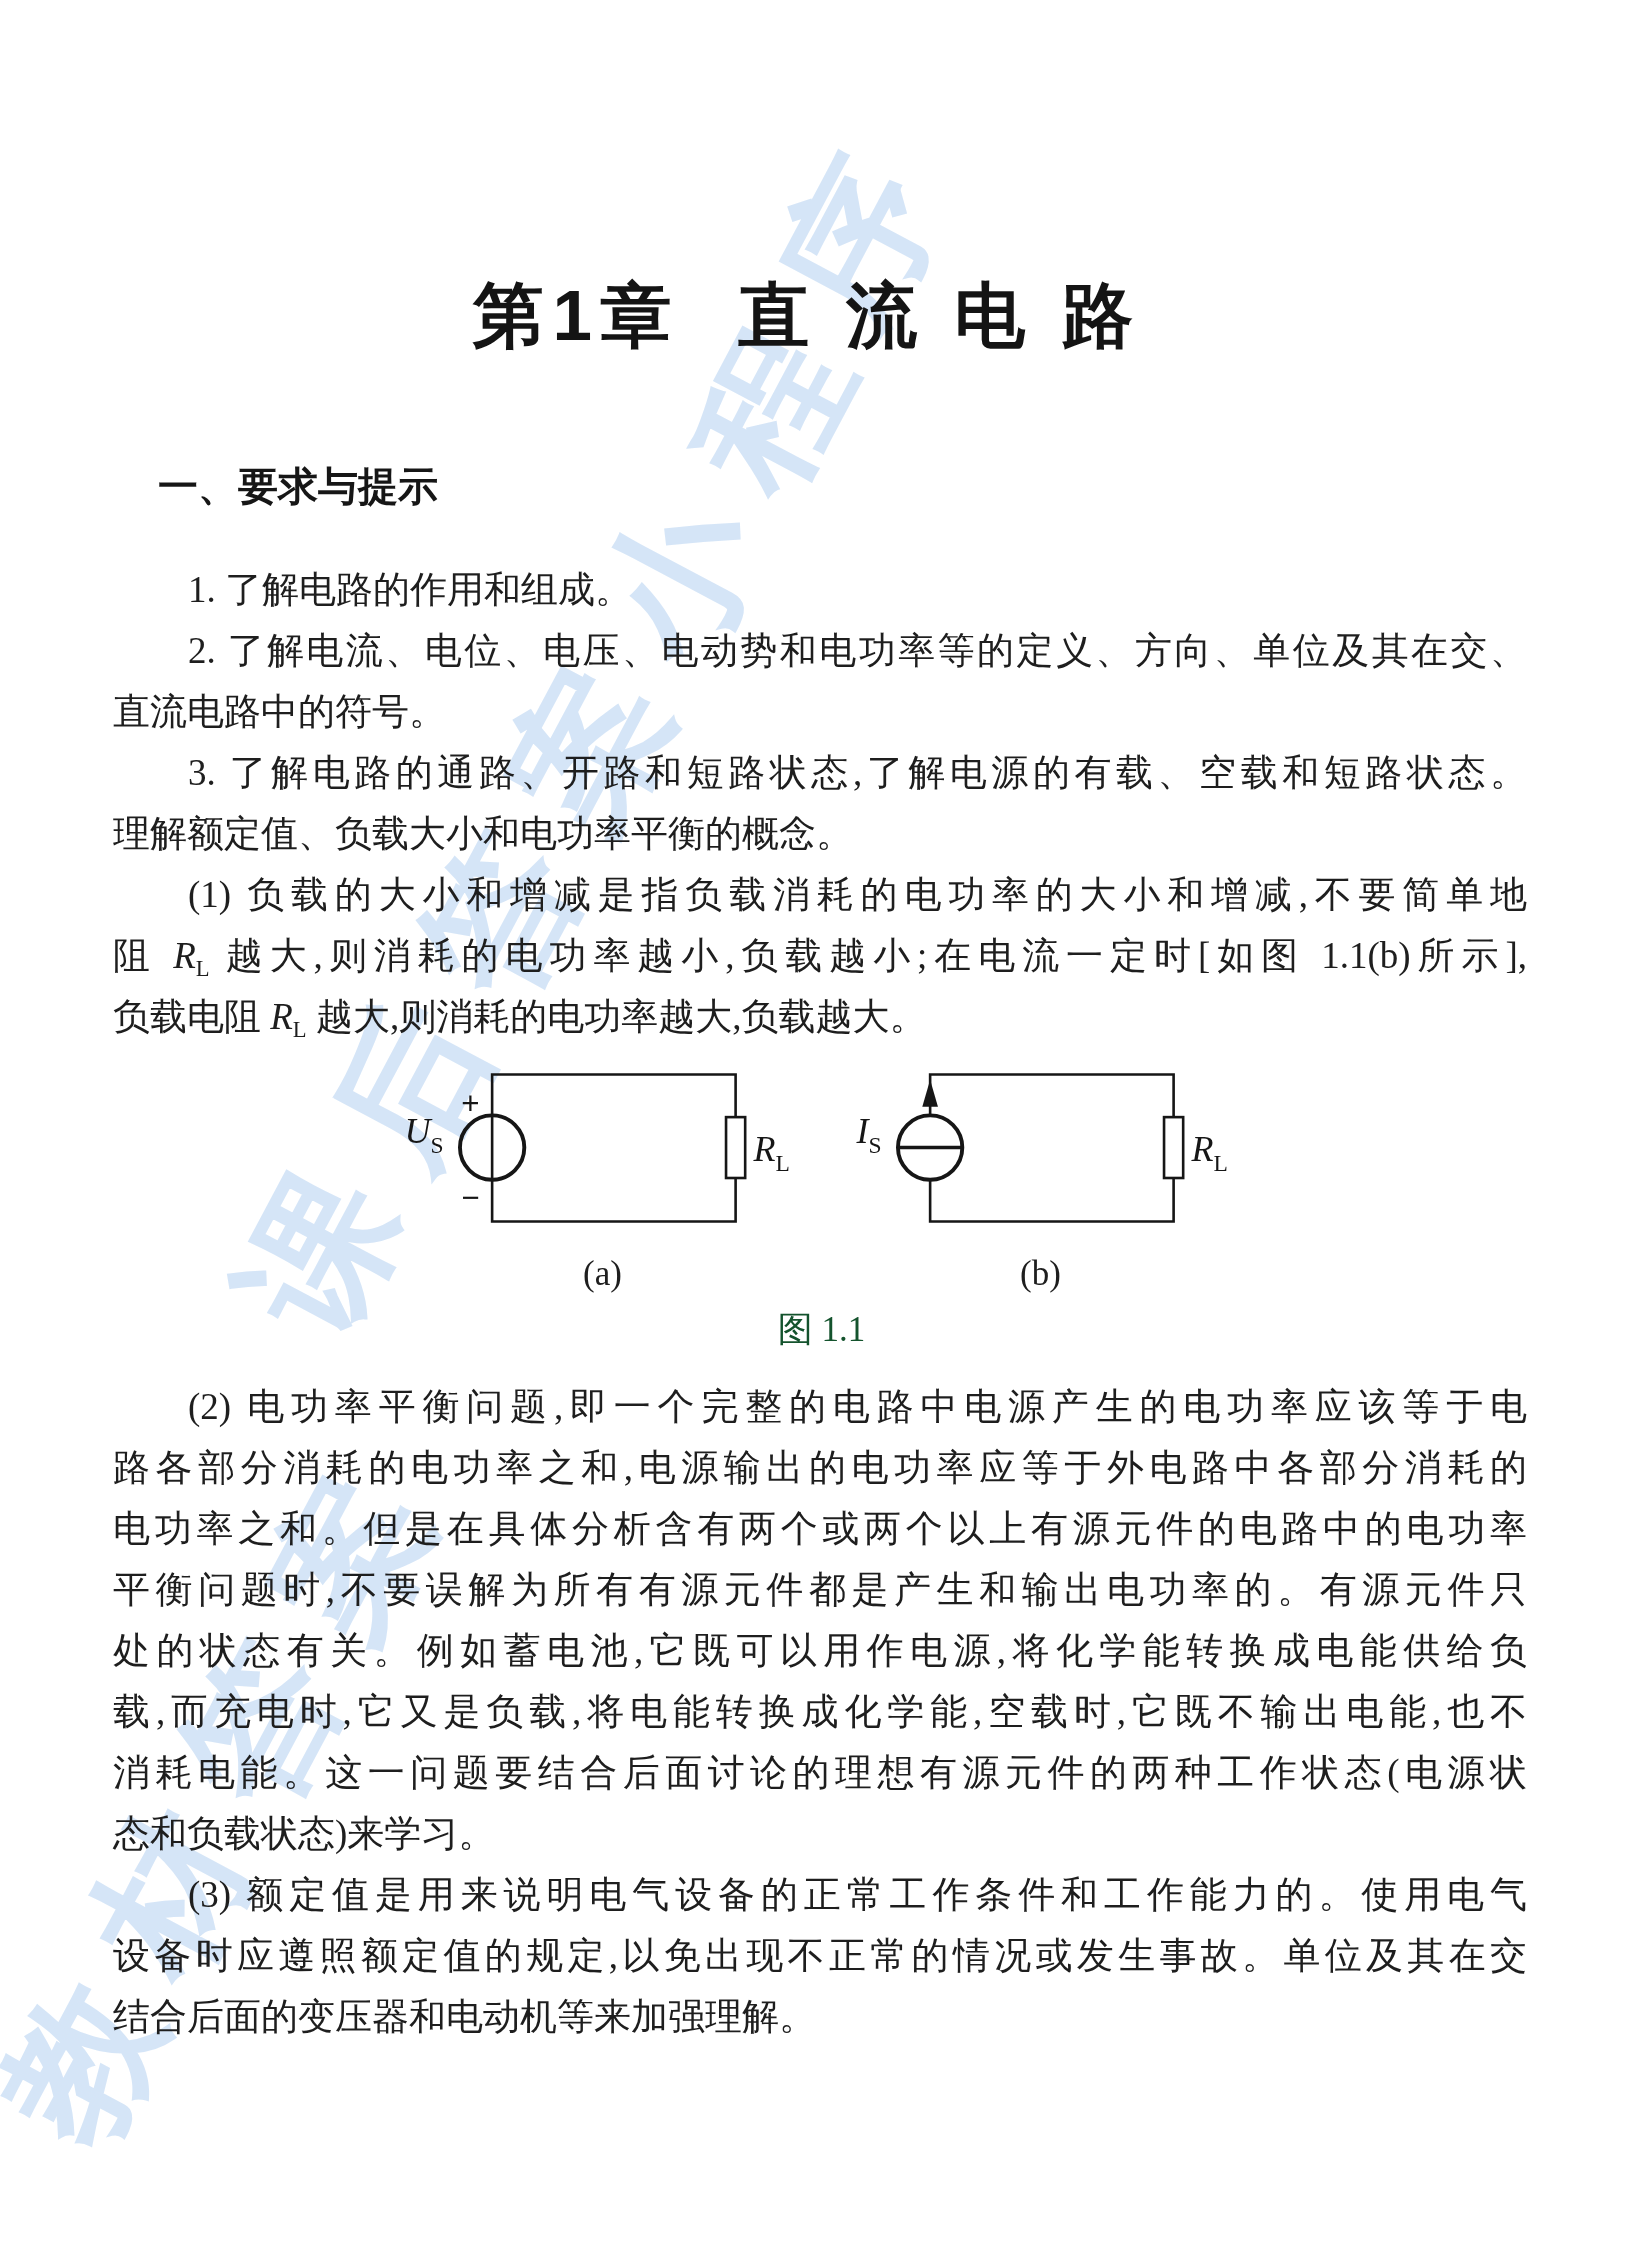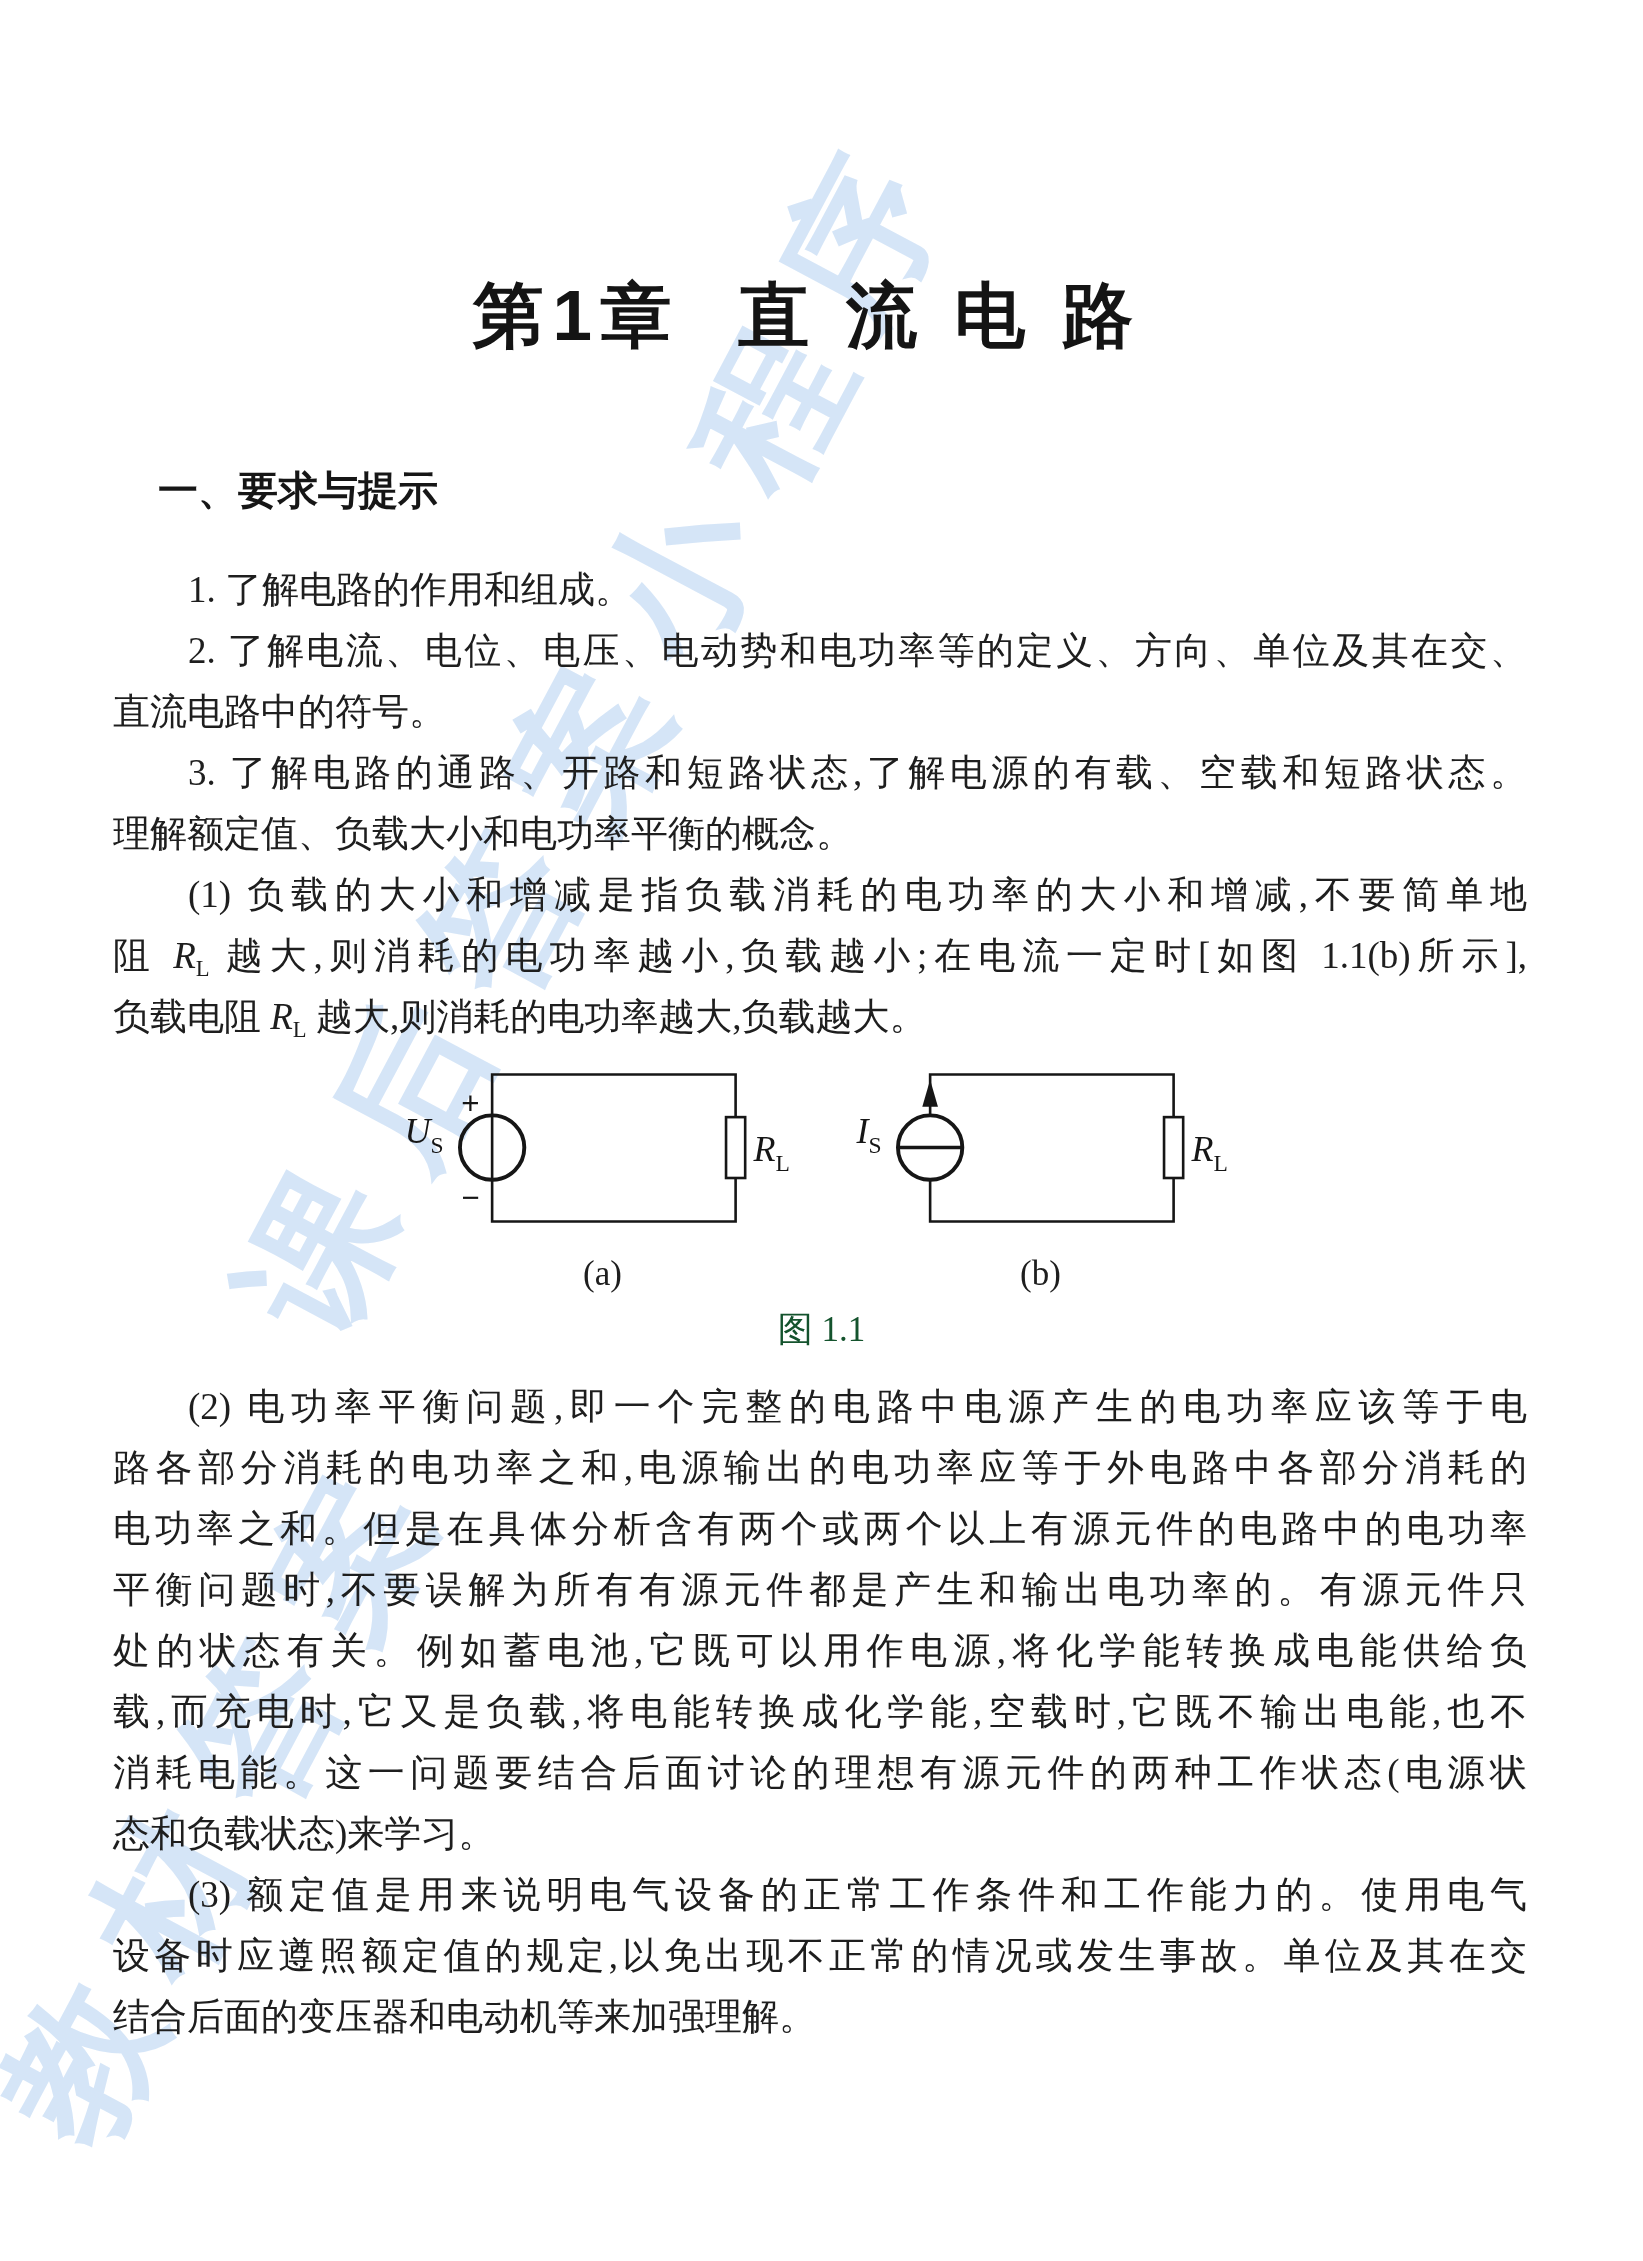--- a/index.html
+++ b/index.html
@@ -34,21 +34,21 @@
     font-family:"Liberation Sans","DejaVu Sans",sans-serif;
     font-weight:900;font-size:71px;color:#141414;
     line-height:1.1;
   }
   .title .t1{letter-spacing:8.7px;}
   .title .t2{letter-spacing:37px;margin-left:8px;}
   
   .heading{
     position:relative;z-index:2;
     margin:111px 0 0 158px;
-    font-family:Liberation Sans, sans-serif;
+    font-family:Liberation Mono, monospace;
     font-weight:700;font-size:40px;color:#161616;
     line-height:1.2;
   }
   
   .bodyblock{
     position:relative;z-index:2;
     margin:0 116px 0 113px;
   }
   .block1{margin-top:45px;}
   .block2{margin-top:22.6px;}

